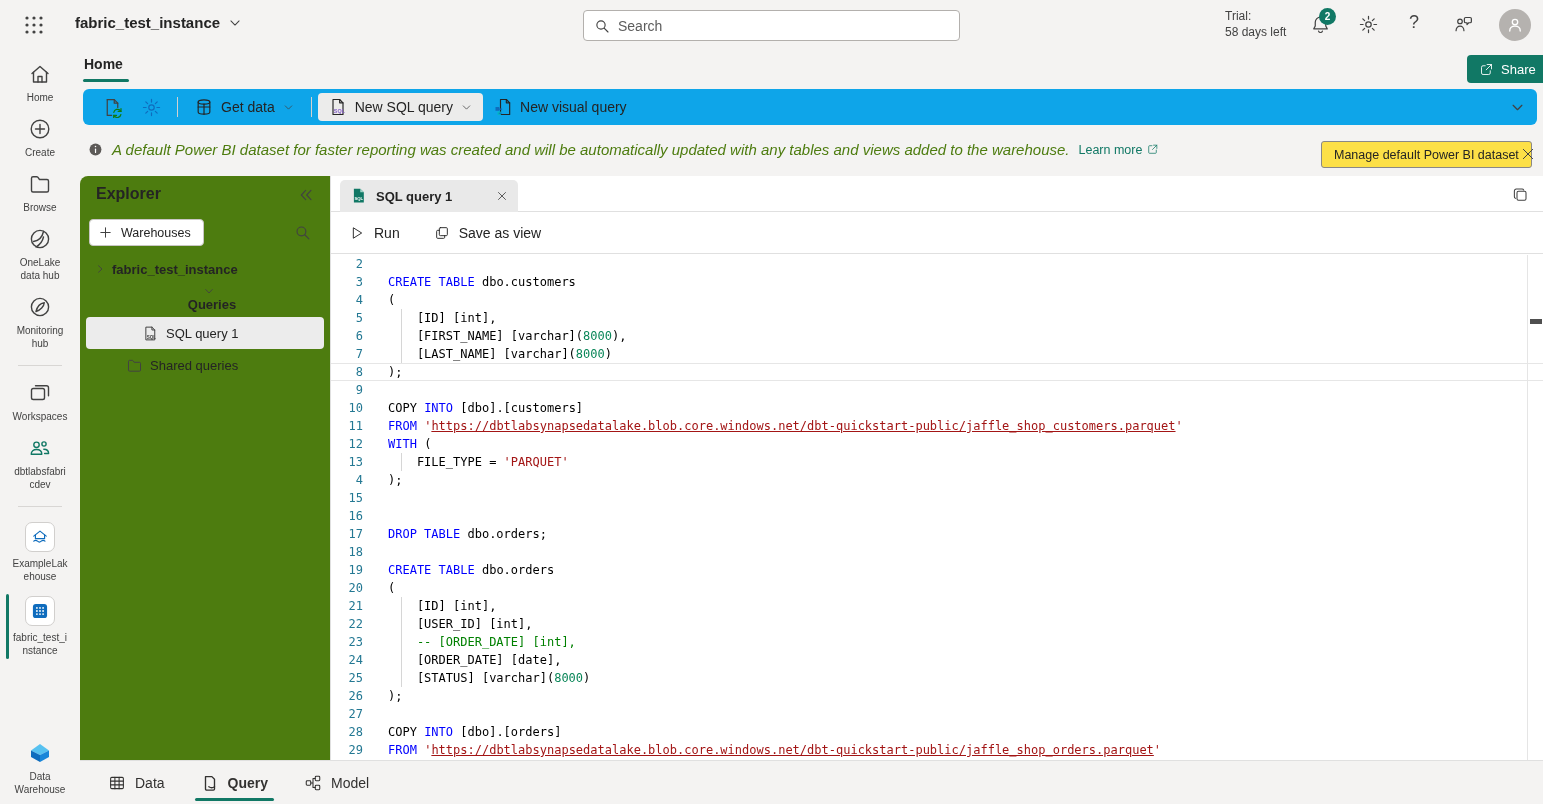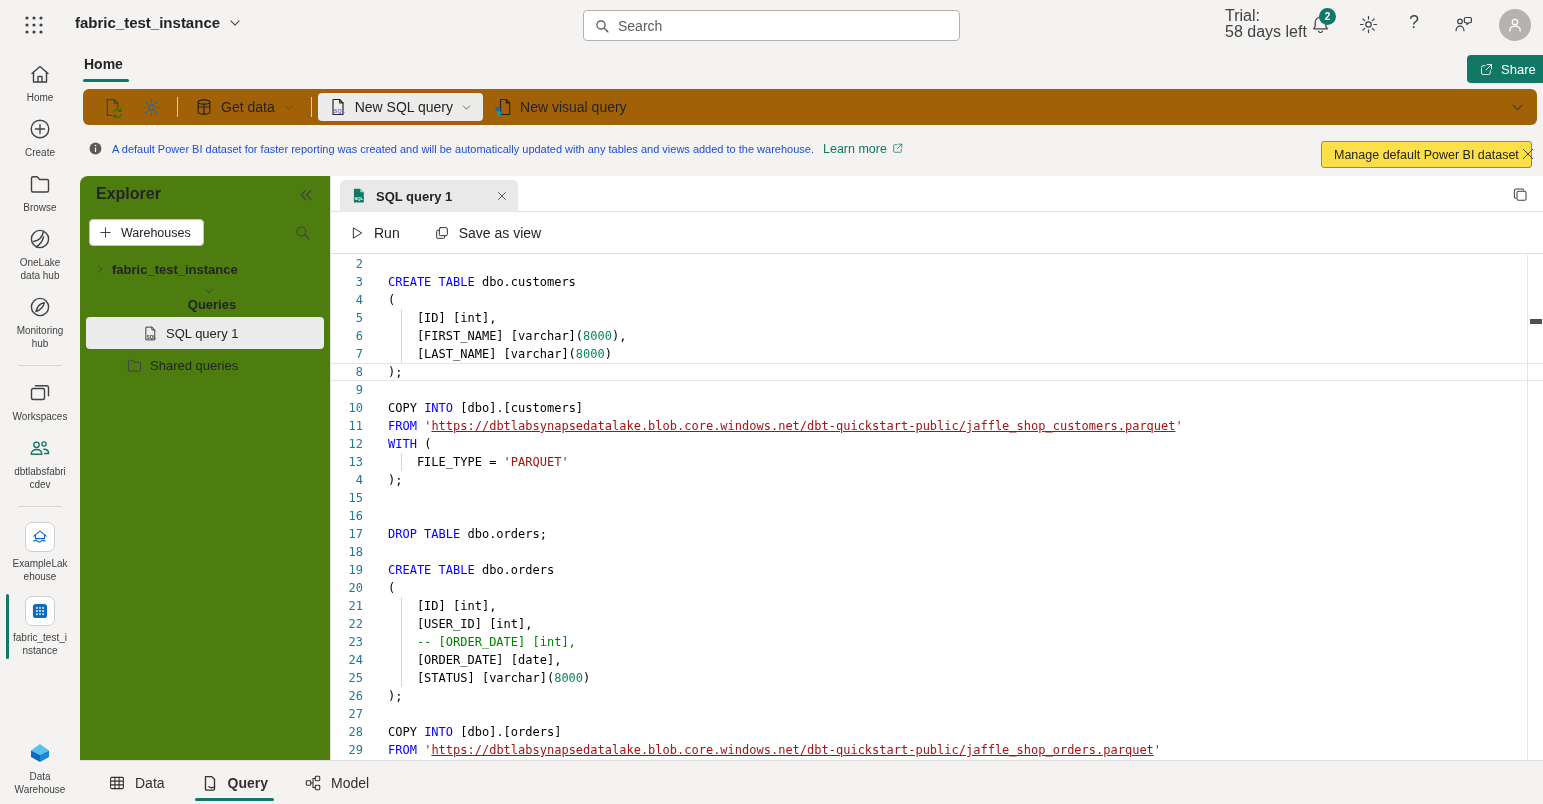--- a/index.html
+++ b/index.html
@@ -8,45 +8,45 @@
   .app { position:relative; width:1543px; height:804px; }
   svg { display:block; stroke:currentColor; fill:none; stroke-width:1.4; stroke-linecap:round; stroke-linejoin:round; }
 
   
   .topbar { position:absolute; left:0; top:0; width:1543px; height:50px; }
   .waffle { position:absolute; left:22px; top:13px; width:24px; height:24px; color:#424242; cursor:pointer; }
   .appname { position:absolute; left:75px; top:14px; display:flex; align-items:center; gap:8px; font-size:15px; font-weight:700; color:#242424; cursor:pointer; }
   .appname .chev { width:14px; height:14px; color:#424242; }
   .searchbox { position:absolute; left:583px; top:10px; width:377px; height:31px; background:#fff; border:1px solid #b3b0ad; border-radius:4px; display:flex; align-items:center; padding:0 10px; gap:8px; }
   .searchbox .ph { font-size:14px; color:#5c5c5c; }
-  .trial { position:absolute; left:1225px; top:8px; font-size:16px; line-height:16px; color:#424242; }
+  .trial { position:absolute; left:1225px; top:8px; font-size:12px; line-height:16px; color:#424242; }
   .tbicon { position:absolute; top:14px; width:21px; height:21px; color:#424242; cursor:pointer; }
   .badge { position:absolute; left:1319px; top:8px; min-width:17px; height:17px; border-radius:9px; background:#117865; color:#fff; font-size:10px; font-weight:700; display:flex; align-items:center; justify-content:center; padding:0 4px; }
   .help-glyph { font-size:18px; color:#424242; font-weight:400; position:absolute; left:1409px; top:12px; cursor:pointer; }
   .avatar { position:absolute; left:1499px; top:9px; width:32px; height:32px; border-radius:50%; background:#b5b2af; display:flex; align-items:center; justify-content:center; color:#fff; cursor:pointer; }
 
   
   .home-tab { position:absolute; left:84px; top:56px; font-size:14px; font-weight:700; color:#242424; cursor:pointer; }
   .home-underline { position:absolute; left:83px; top:79px; width:46px; height:3px; border-radius:2px; background:#117865; }
   .share-btn { position:absolute; left:1467px; top:55px; height:28px; padding:0 12px; background:#117865; border-radius:4px; color:#fff; font-size:13px; display:flex; align-items:center; gap:7px; cursor:pointer; }
   .share-btn svg { width:15px; height:15px; }
 
   
-  .toolbar { position:absolute; left:83px; top:89px; width:1454px; height:36px; background:#a16207; border-radius:6px; display:flex; align-items:center; padding:0 10px; }
+  .toolbar { position:absolute; left:83px; top:89px; width:1454px; height:36px; background:#0ea5e9; border-radius:6px; display:flex; align-items:center; padding:0 10px; }
   .tool-ic { width:21px; height:21px; margin:0 9px; cursor:pointer; color:#424242; }
   .tool-divider { width:1px; height:20px; background:#d1d1d1; margin:0 6px; }
   .tool-btn { display:flex; align-items:center; gap:7px; padding:4px 10px; font-size:14px; color:#242424; border-radius:4px; cursor:pointer; }
   .tool-btn.hl { background:#ececeb; }
   .tool-btn svg.ic { width:20px; height:20px; }
   .tool-btn svg.chev { width:13px; height:13px; color:#424242; }
   .ribbon-collapse { position:absolute; left:1510px; top:100px; width:15px; height:15px; color:#424242; cursor:pointer; }
 
   
   .banner { position:absolute; left:88px; top:141px; display:flex; align-items:center; gap:9px; }
-  .banner .msg { font-size:11px; color:#1d4ed8; }
+  .banner .msg { font-size:15px; color:#4d7c0f;font-style:italic; }
   .banner .learn { font-size:12.5px; color:#117865; cursor:pointer; display:flex; align-items:center; gap:4px; }
   .banner .learn svg { width:13px; height:13px; }
   .manage-btn { position:absolute; left:1321px; top:141px; height:27px; padding:0 12px; background:#fde047; border:1px solid #8a8886; border-radius:3px; font-size:12.5px; color:#242424; display:flex; align-items:center; cursor:pointer; }
   .banner-close { position:absolute; left:1520px; top:146px; width:16px; height:16px; color:#424242; cursor:pointer; }
 
   
   .rail { position:absolute; left:0; top:50px; bottom:0; width:80px; display:flex; flex-direction:column; align-items:center; padding-top:12px; }
   .rail-item { position:relative; width:76px; display:flex; flex-direction:column; align-items:center; margin-bottom:13px; cursor:pointer; color:#424242; }
   .rail-item .ric { width:24px; height:24px; }
   .rail-item .boxed { width:30px; height:30px; border:1px solid #d1cfcd; border-radius:7px; background:#fff; display:flex; align-items:center; justify-content:center; }

